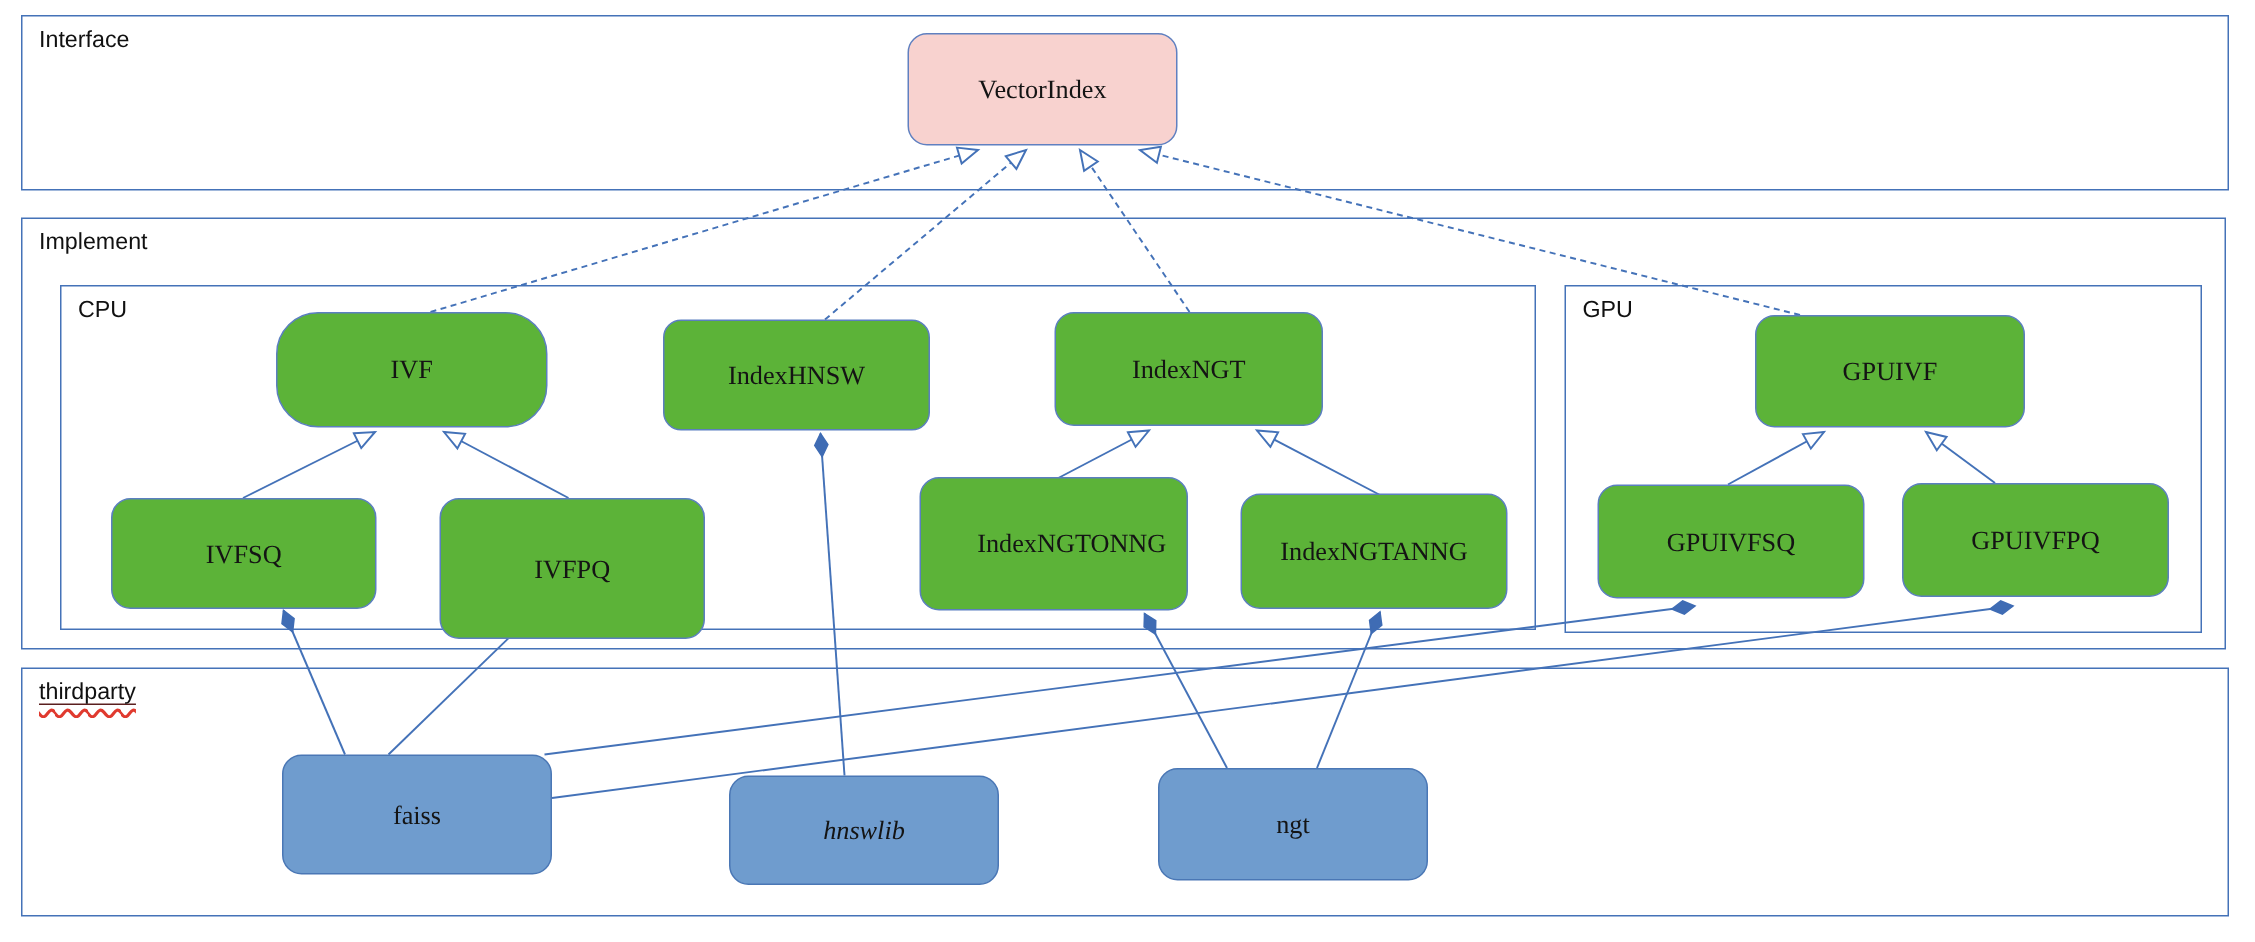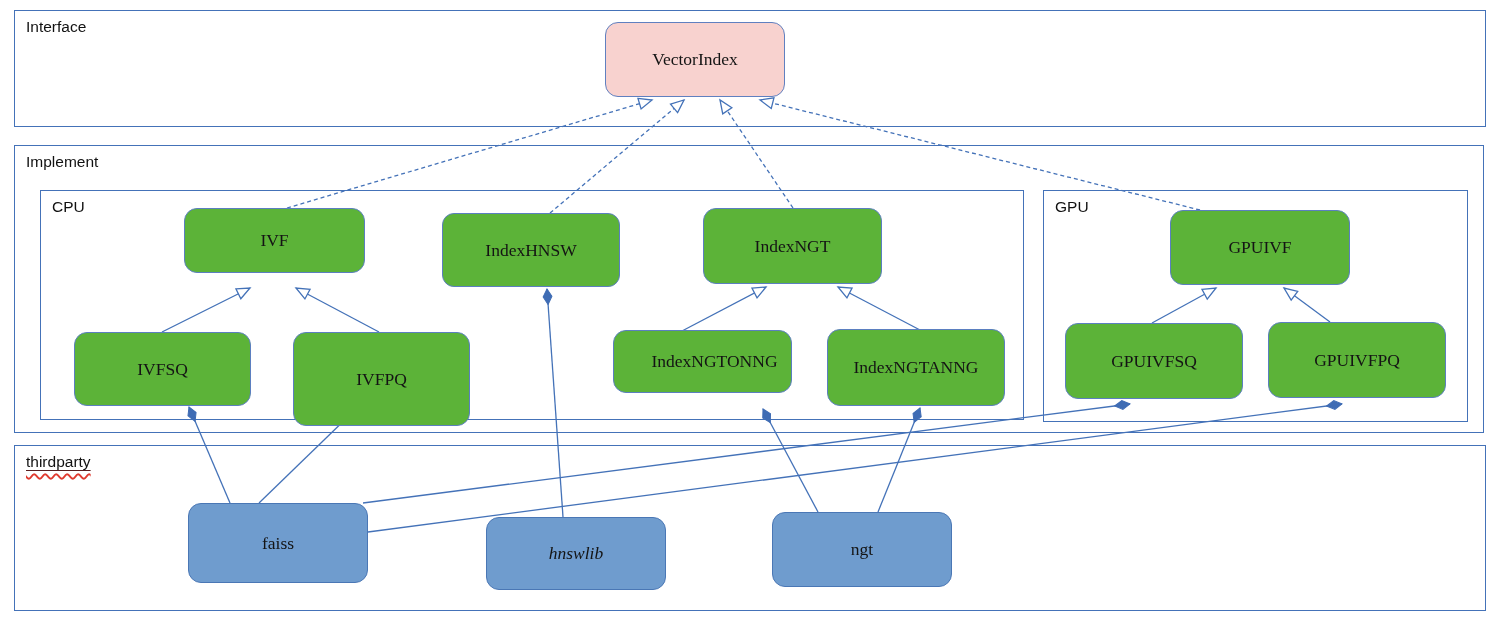--- a/index.html
+++ b/index.html
@@ -114,41 +114,41 @@
       <line x1="563" y1="517" x2="547" y2="289" marker-end="url(#dia)"></line>
       <line x1="818" y1="512" x2="763" y2="409" marker-end="url(#dia)"></line>
       <line x1="878" y1="512" x2="920" y2="408" marker-end="url(#dia)"></line>
     </g>
   </svg>
 
   <div class="node pink" style="left:605px;top:22px;width:180px;height:75px;">
     <span>VectorIndex</span>
   </div>
 
-  <div class="node green" style="left:184px;top:208px;width:181px;height:65px;">
+  <div class="node green" style="left:184px;top:208px;width:181px;height:77px;border-radius:28px;">
     <span>IVF</span>
   </div>
 
   <div class="node green" style="left:442px;top:213px;width:178px;height:74px;border-radius:12px;">
     <span>IndexHNSW</span>
   </div>
 
   <div class="node green" style="left:703px;top:208px;width:179px;height:76px;">
     <span>IndexNGT</span>
   </div>
 
   <div class="node green" style="left:74px;top:332px;width:177px;height:74px;">
     <span>IVFSQ</span>
   </div>
 
   <div class="node green" style="left:293px;top:332px;width:177px;height:94px;align-items:center;">
     <span>IVFPQ</span>
   </div>
 
-  <div class="node green" style="left:613px;top:330px;width:179px;height:63px;padding-left:24px;">
+  <div class="node green" style="left:613px;top:318px;width:179px;height:89px;padding-left:24px;">
     <span>IndexNGTONNG</span>
   </div>
 
   <div class="node green" style="left:827px;top:329px;width:178px;height:77px;">
     <span>IndexNGTANNG</span>
   </div>
 
   <div class="node green" style="left:1170px;top:210px;width:180px;height:75px;">
     <span>GPUIVF</span>
   </div>

